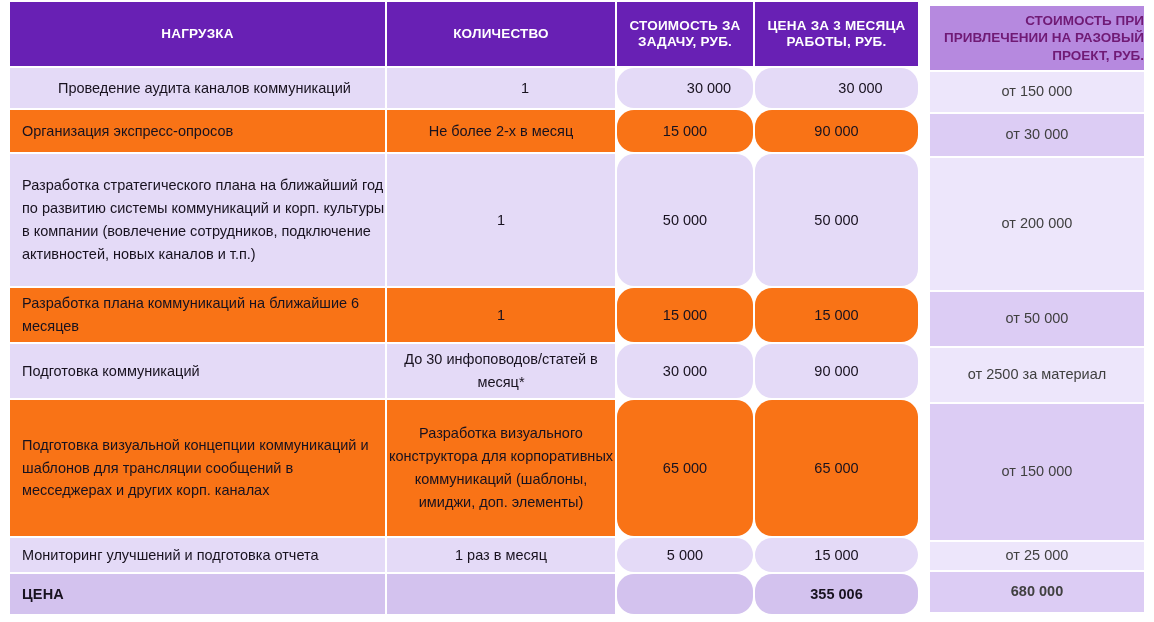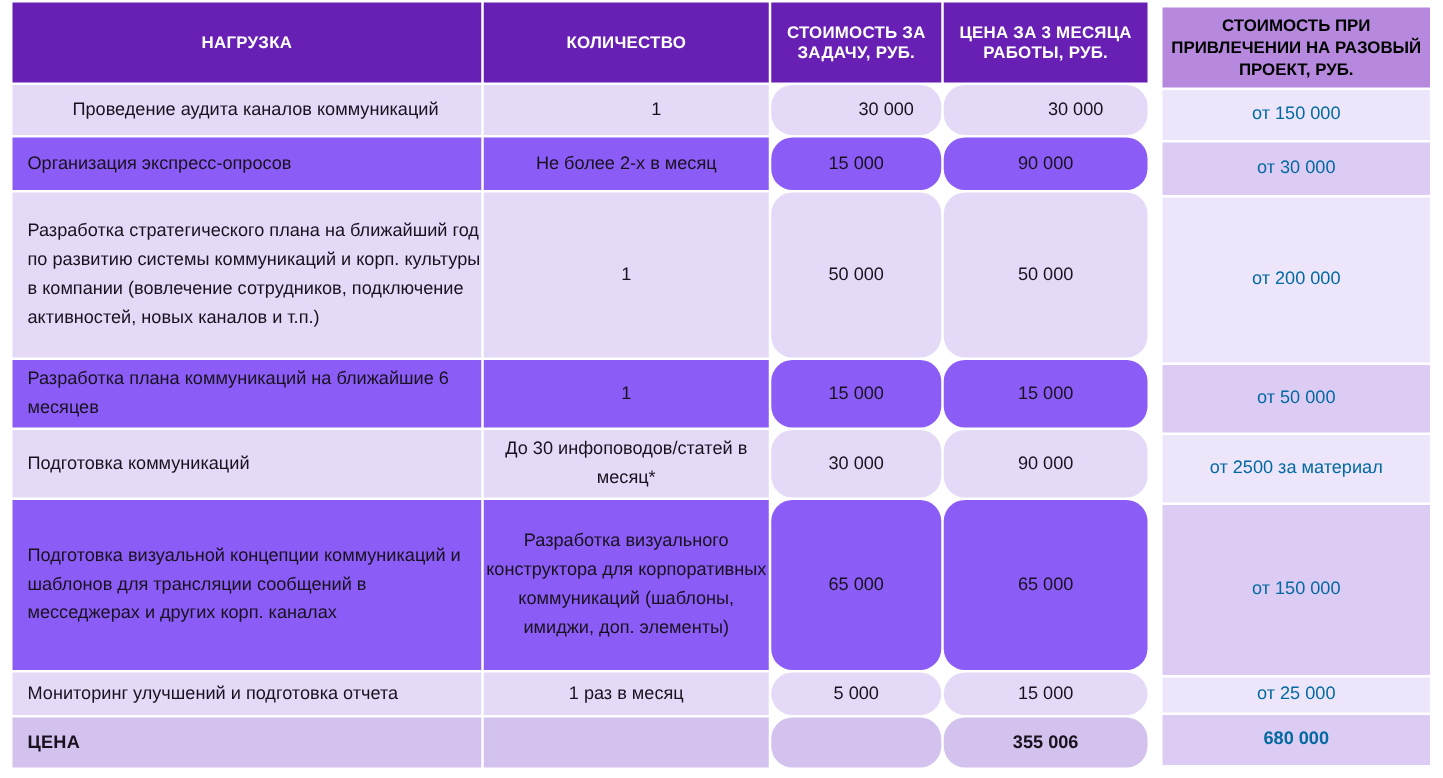--- a/index.html
+++ b/index.html
@@ -58,21 +58,21 @@
     line-height: 1.58;
     padding: 8px 10px;
     box-sizing: border-box;
   }
   .cell.name   { text-align: left; padding-left: 12px; }
   .cell.center { text-align: center; }
   .cell.num    { text-align: center; border-radius: 17px; }
 
   
   .tint-a .cell { background: #E4DAF7; }
-  .tint-b .cell { background: #8b5cf6; }
+  .tint-b .cell { background: #f97316; }
   .total .cell  { background: #D3C2EE; font-weight: bold; }
   .total .cell.name { font-size: 14.5px; letter-spacing: .2px; }
 
   
   tr.h-r1 .cell { height: 40px; padding-left: 48px; }
   tr.h-r2 .cell { height: 42px; }
   tr.h-r3 .cell { height: 132px; }
   tr.h-r4 .cell { height: 54px; }
   tr.h-r5 .cell { height: 54px; }
   tr.h-r6 .cell { height: 136px; }
@@ -86,32 +86,32 @@
     top: 4px;
     width: 214px;
     border-collapse: separate;
     border-spacing: 0 2px;
     table-layout: fixed;
   }
   .side-table td { padding: 0; vertical-align: middle; }
 
   .shcell {
     background: #B689DF;
-    color: #000000;
+    color: #701a75;
     font-weight: bold;
     font-size: 13.5px;
     line-height: 1.3;
-    text-align: center;
+    text-align: right;
     height: 64px;
     padding: 2px 4px;
     box-sizing: border-box;
   }
   .scell {
     font-size: 14.5px;
-    color: #0369a1;
+    color: #404040;
     text-align: center;
     line-height: 1.5;
     padding: 6px 6px;
     box-sizing: border-box;
   }
   .s-tint-a { background: #EDE6FB; }
   .s-tint-b { background: #DCCCF4; }
   .s-total  { background: #DCCCF4; font-weight: bold; }
 
   tr.sh-r1 .scell { height: 40px; }

